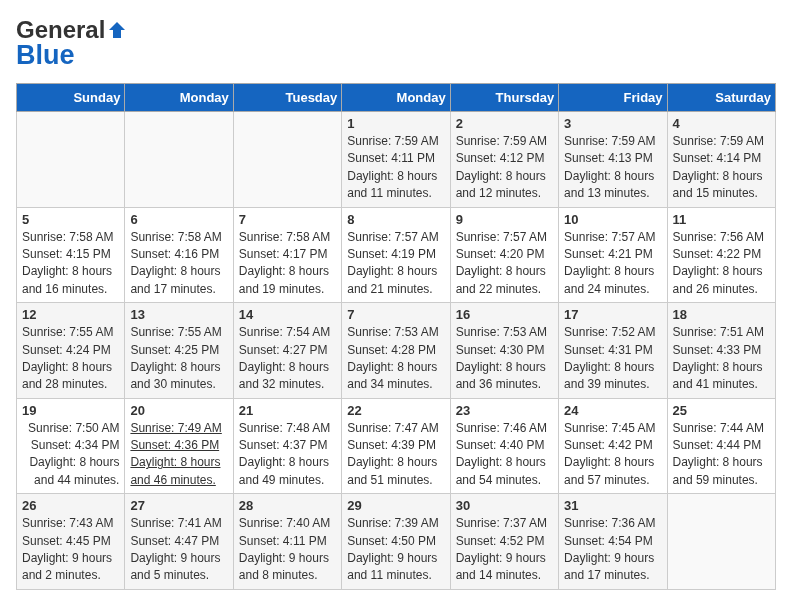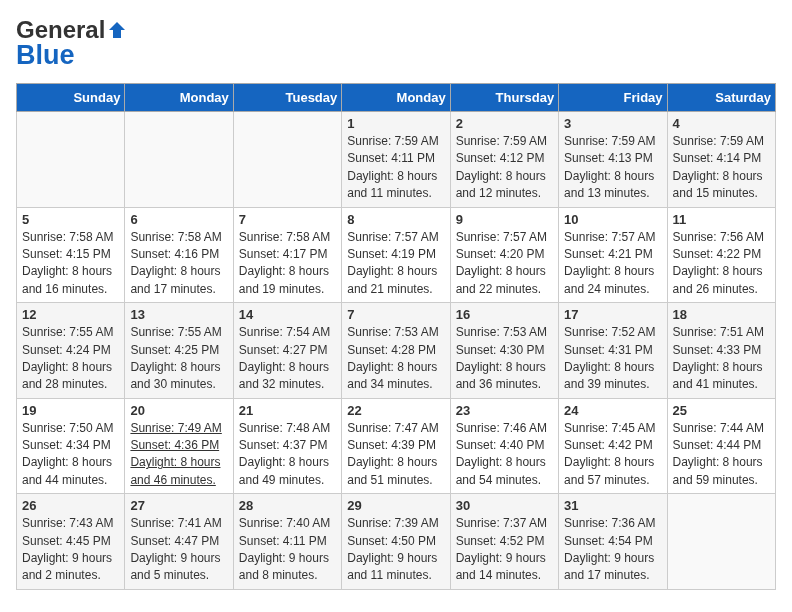--- a/index.html
+++ b/index.html
@@ -241,21 +241,21 @@
           <span class="day-number">18</span>
           <div class="day-info" style="white-space: pre-line;">Sunrise: 7:51 AM
 Sunset: 4:33 PM
 Daylight: 8 hours
 and 41 minutes.</div>
         </td>
       </tr>
       <tr>
         <td>
           <span class="day-number">19</span>
-          <div class="day-info" style="white-space: pre-line;">Sunrise: 7:50 AM
+          <div class="day-info" style="white-space: pre-line; text-align: right;">Sunrise: 7:50 AM
 Sunset: 4:34 PM
 Daylight: 8 hours
 and 44 minutes.</div>
         </td>
         <td>
           <span class="day-number">20</span>
           <div class="day-info" style="white-space: pre-line; text-decoration: underline;">Sunrise: 7:49 AM
 Sunset: 4:36 PM
 Daylight: 8 hours
 and 46 minutes.</div>

